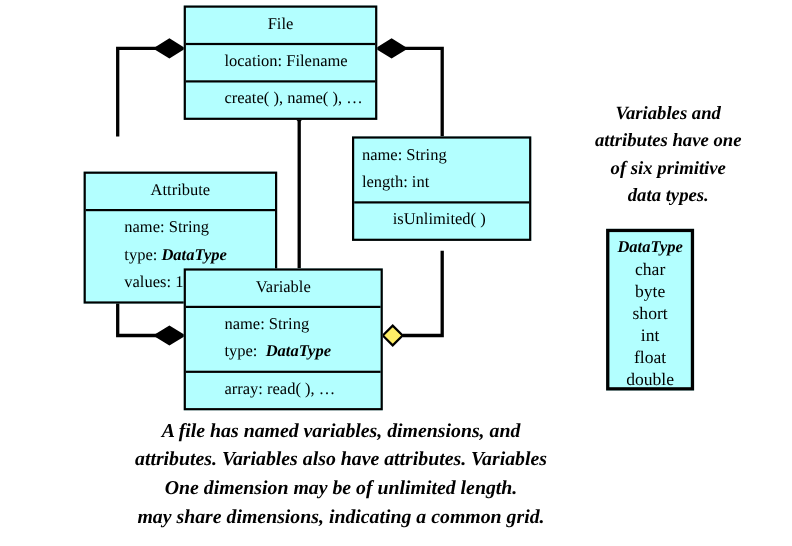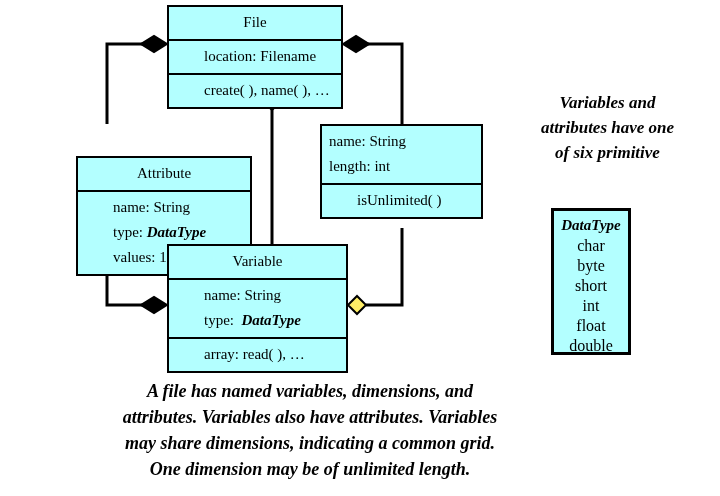--- a/index.html
+++ b/index.html
@@ -187,22 +187,23 @@
     <div class="enum-item">short</div>
     <div class="enum-item">int</div>
     <div class="enum-item">float</div>
     <div class="enum-item">double</div>
   </div>
 
   <div class="caption" id="caption-right" style="left:500px; top:90px; width:215px;">
     <div>Variables and</div>
     <div>attributes have one</div>
     <div>of six primitive</div>
+    <div>data types.</div>
   </div>
 
   <div class="caption" id="caption-bottom" style="left:20px; top:378px; width:580px;">
     <div>A file has named variables, dimensions, and</div>
     <div>attributes. Variables also have attributes.  Variables</div>
+    <div>One dimension may be of unlimited length.</div>
     <div>may share dimensions, indicating a common grid.</div>
-    <div>One dimension may be of unlimited length.</div>
   </div>
 
 </div>
 
 </body></html>

